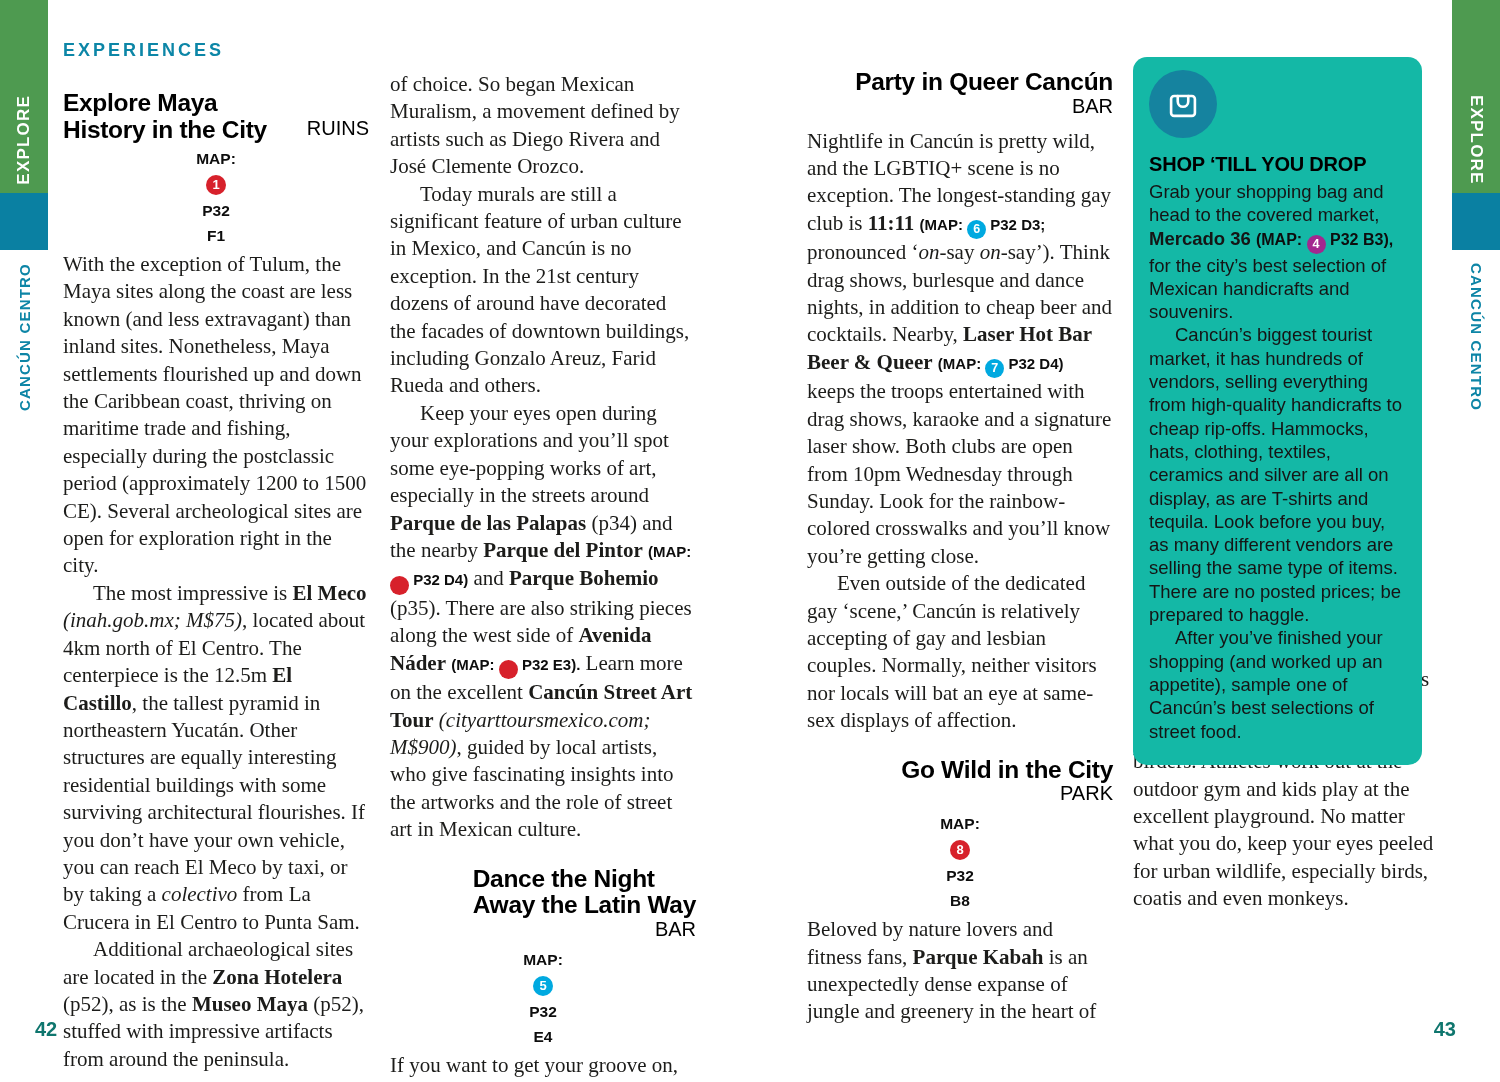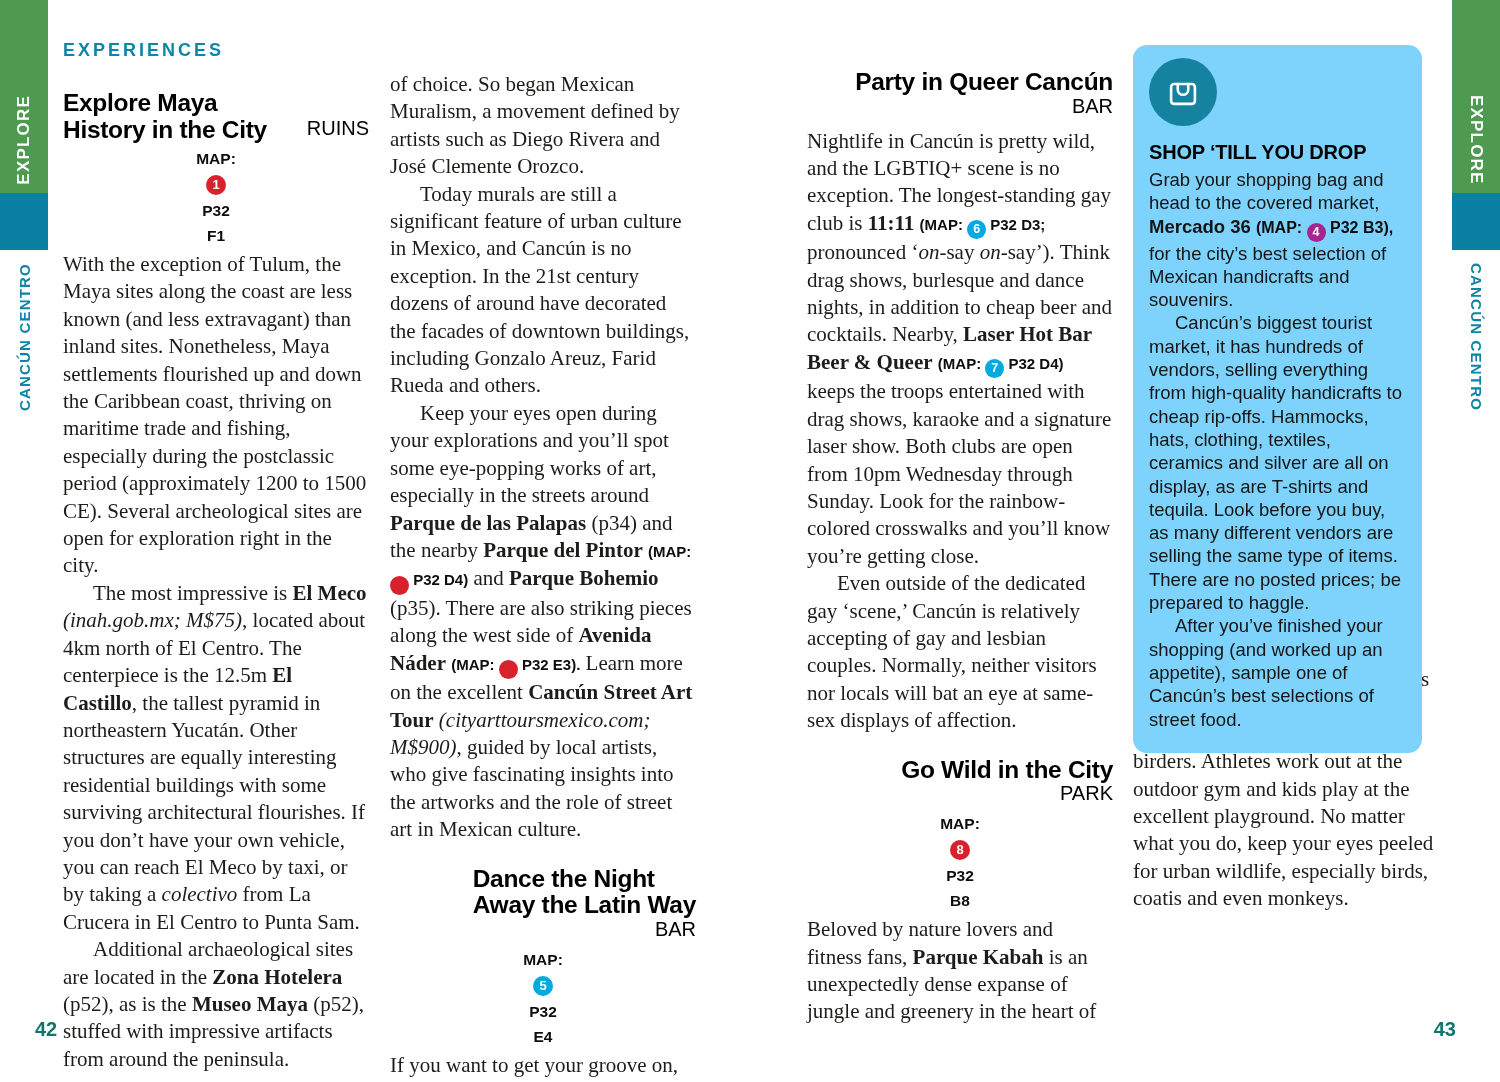--- a/index.html
+++ b/index.html
@@ -129,21 +129,21 @@
           <span>P32</span>
           <span class="gridcode">B8</span>
         </div>
         <p class="serif-para">Beloved by nature lovers and fitness fans, <strong>Parque Kabah</strong> is an unexpectedly dense expanse of jungle and greenery in the heart of</p>
       </div>
       <div class="col" style="left: 1133px; top: 666px; width: 302px;">
         <p class="serif-para">El Centro. A 1.9km dirt trail circles through the park’s lush forest, inviting runners, walkers and birders. Athletes work out at the outdoor gym and kids play at the excellent playground. No matter what you do, keep your eyes peeled for urban wildlife, especially birds, coatis and even monkeys.</p>
       </div>
     </div>
 
-  <div id="shop-box" style="background: #7dd3fc;">
+  <div id="shop-box" style="background: #14b8a6; margin-top: 12px;">
     <div id="box-icon-circle" style="background: rgb(21, 131, 159);">
       <svg width="42" height="42" viewBox="0 0 24 24" fill="none" stroke="#ffffff" stroke-width="1.5" stroke-linecap="round" stroke-linejoin="round">
         <rect x="5.2" y="7.4" width="13.6" height="11.4" rx="1.7"></rect>
         <path d="M9 7.4 v3.2 a3 3 0 0 0 6 0 V7.4"></path>
       </svg>
     </div>
     <div id="box-title">SHOP ‘TILL YOU DROP</div>
     <div id="box-paras">
         <p class="box-para">Grab your shopping bag and head to the covered market, <strong>Mercado 36</strong> <span class="mapref">(MAP: <span class="marker inline" style="background: rgb(163, 39, 143);">4</span> P32 <span class="gridcode">B3</span>),</span> for the city’s best selection of Mexican handicrafts and souvenirs.</p>
         <p class="box-para indent">Cancún’s biggest tourist market, it has hundreds of vendors, selling everything from high-quality handicrafts to cheap rip-offs. Hammocks, hats, clothing, textiles, ceramics and silver are all on display, as are T-shirts and tequila. Look before you buy, as many different vendors are selling the same type of items. There are no posted prices; be prepared to haggle.</p>

